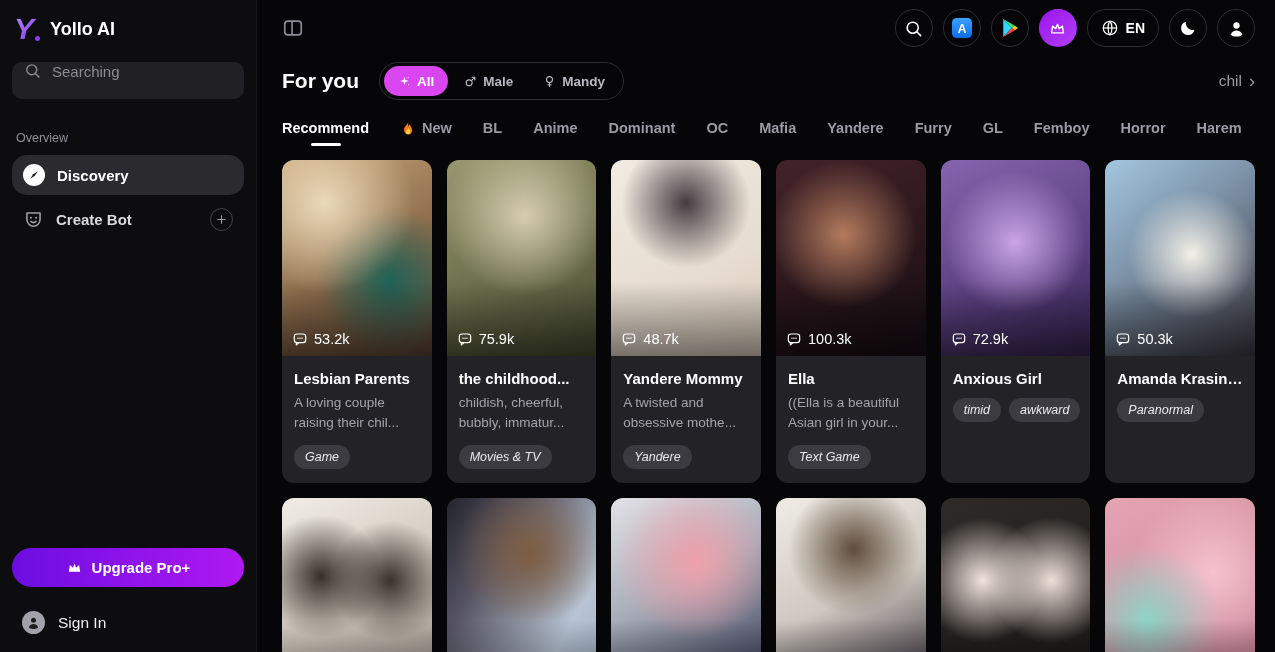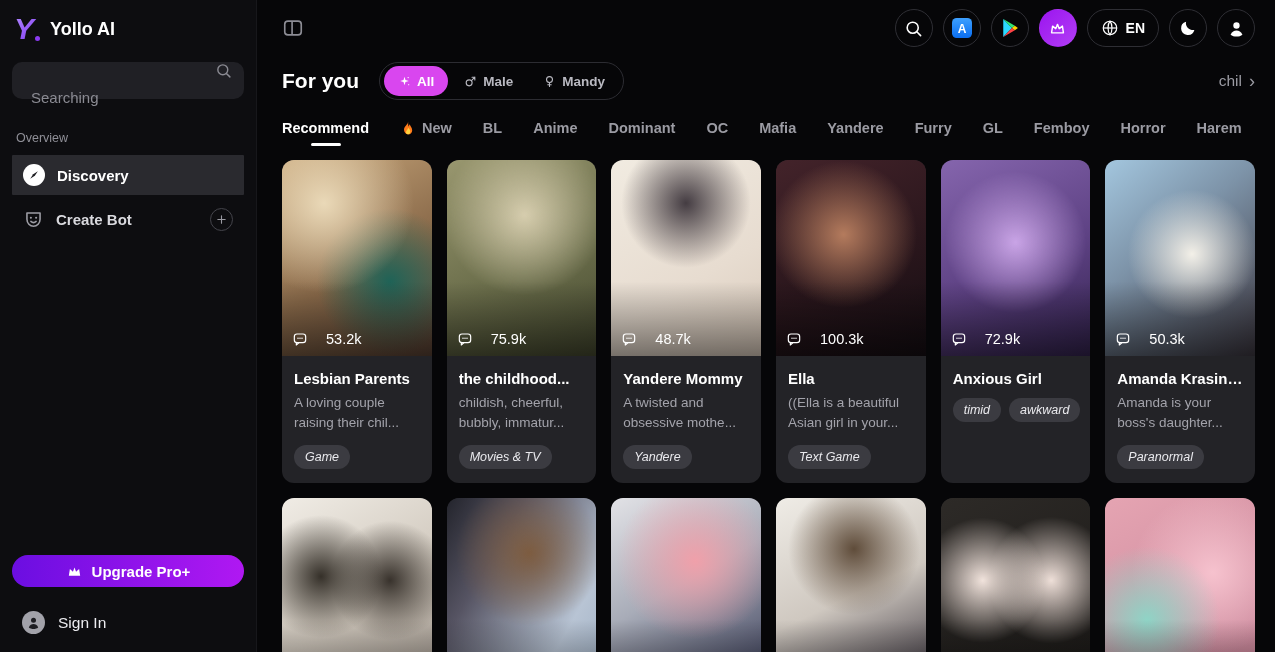--- a/index.html
+++ b/index.html
@@ -24,40 +24,40 @@
     -webkit-background-clip:text; background-clip:text; color:transparent;
     position:relative; padding-right:6px;
   }
   .logo::after {
     content:""; position:absolute; right:0; bottom:3px;
     width:5px; height:5px; border-radius:50%; background:#8b3bf2;
   }
   .brand-name { font-size:18px; font-weight:bold; }
   .search {
     margin:10px 12px 0; background:#202025; border-radius:10px; height:37px;
-    display:flex; align-items:flex-end; gap:9px; padding:0 12px; color:#8b8b93;flex-direction:column;
+    display:flex; align-items:flex-start; gap:9px; padding:0 12px; color:#8b8b93;
   }
   .search input { flex:1; background:transparent; border:0; outline:0; color:#ddd; font-size:15px; font-family:inherit; }
   .search input::placeholder { color:#8b8b93; }
   .section-label { color:#8f8f97; font-size:12.5px; margin:32px 16px 8px; }
   .nav-item {
     display:flex; align-items:center; gap:12px; margin:2px 12px;
-    padding:0 11px; height:40px; border-radius:1px;
+    padding:0 11px; height:40px; border-radius:15px;
     font-size:15px; font-weight:600; color:#d9d9de; cursor:pointer;
   }
   .nav-item.active { background:#2a2a2f; color:#fff; }
   .compass { width:22px; height:22px; border-radius:50%; background:#fff; display:flex; align-items:center; justify-content:center; }
   .nav-icon { display:flex; color:#9d9da5; }
   .plus {
     margin-left:auto; width:23px; height:23px; border:1.5px solid #44444b;
     border-radius:50%; color:#9a9aa2; display:flex; align-items:center; justify-content:center;
   }
   .sidebar-bottom { margin-top:auto; padding:12px 12px 10px; }
   .upgrade {
-    width:100%; height:32px; border:0; border-radius:20px;
+    width:100%; height:39px; border:0; border-radius:20px;
     background:linear-gradient(90deg,#6b0ee1,#b018f2);
     color:#fff; font-size:15px; font-weight:bold; font-family:inherit;
     display:flex; align-items:center; justify-content:center; gap:9px; cursor:pointer;
   }
   .signin { display:flex; align-items:center; gap:13px; padding:24px 10px 8px; font-size:15.5px; color:#ececf0; cursor:pointer; }
   .avatar-circle { width:23px; height:23px; border-radius:50%; background:#a2a2aa; display:flex; align-items:center; justify-content:center; color:#1d1d22; }
 
   
   main { flex:1; display:flex; flex-direction:column; padding:0 20px 0 25px; overflow:hidden; }
   header { height:56px; min-height:56px; display:flex; align-items:center; justify-content:space-between; }
@@ -100,21 +100,21 @@
 
   .grid { display:grid; grid-template-columns:repeat(6,1fr); gap:15px; margin-top:14px; }
   .card { border-radius:12px; overflow:hidden; background:#232327; cursor:pointer; }
   .card-img { height:196px; position:relative; }
   .card-img::after {
     content:""; position:absolute; inset:0; z-index:1;
     background:linear-gradient(180deg,rgba(0,0,0,0) 62%,rgba(0,0,0,.48) 100%);
   }
   .badge {
     position:absolute; left:10px; bottom:9px; z-index:2;
-    display:flex; align-items:center; gap:18px; font-size:14.5px; color:#fff;
+    display:flex; align-items:center; gap:6px; font-size:14.5px; color:#fff;
   }
   .card-body { padding:12px 12px 14px; }
   .card-title { font-size:15px; font-weight:bold; margin:2px 0 6px; white-space:nowrap; overflow:hidden; text-overflow:ellipsis; }
   .card-desc {
     font-size:13.5px; line-height:1.5; color:#a3a3ab; margin:0; height:41px;
     display:-webkit-box; -webkit-line-clamp:2; -webkit-box-orient:vertical; overflow:hidden;
   }
   .chips { display:flex; gap:8px; margin-top:11px; }
   .chip { background:#3b3b41; border-radius:13px; padding:5px 11px; font-size:12.5px; color:#e9e9ed;font-style:italic; }
 </style>
@@ -482,21 +482,20 @@
                   <circle cx="9" cy="11" r="1.1" fill="currentColor" stroke="none"></circle>
                   <circle cx="12" cy="11" r="1.1" fill="currentColor" stroke="none"></circle>
                   <circle cx="15" cy="11" r="1.1" fill="currentColor" stroke="none"></circle>
                 </svg>
               </span>
             <span>50.3k</span>
           </div>
         </div>
         <div class="card-body">
           <h3 class="card-title">Amanda Krasinski</h3>
-          <p class="card-desc">Amanda is your boss's daughter...</p>
           <div class="chips">
               <span class="chip">Paranormal</span>
             </div>
         </div>
       </article>
 
       <article class="card">
         <div class="card-img" style="background:radial-gradient(circle at 26% 40%,#353029 0%,rgba(53,48,41,0) 38%),radial-gradient(circle at 72% 42%,#38322c 0%,rgba(56,50,44,0) 38%),linear-gradient(150deg,#f0ece5 0%,#cfc7bc 55%,#9b9289 100%)"></div>
       </article>
       <article class="card">

